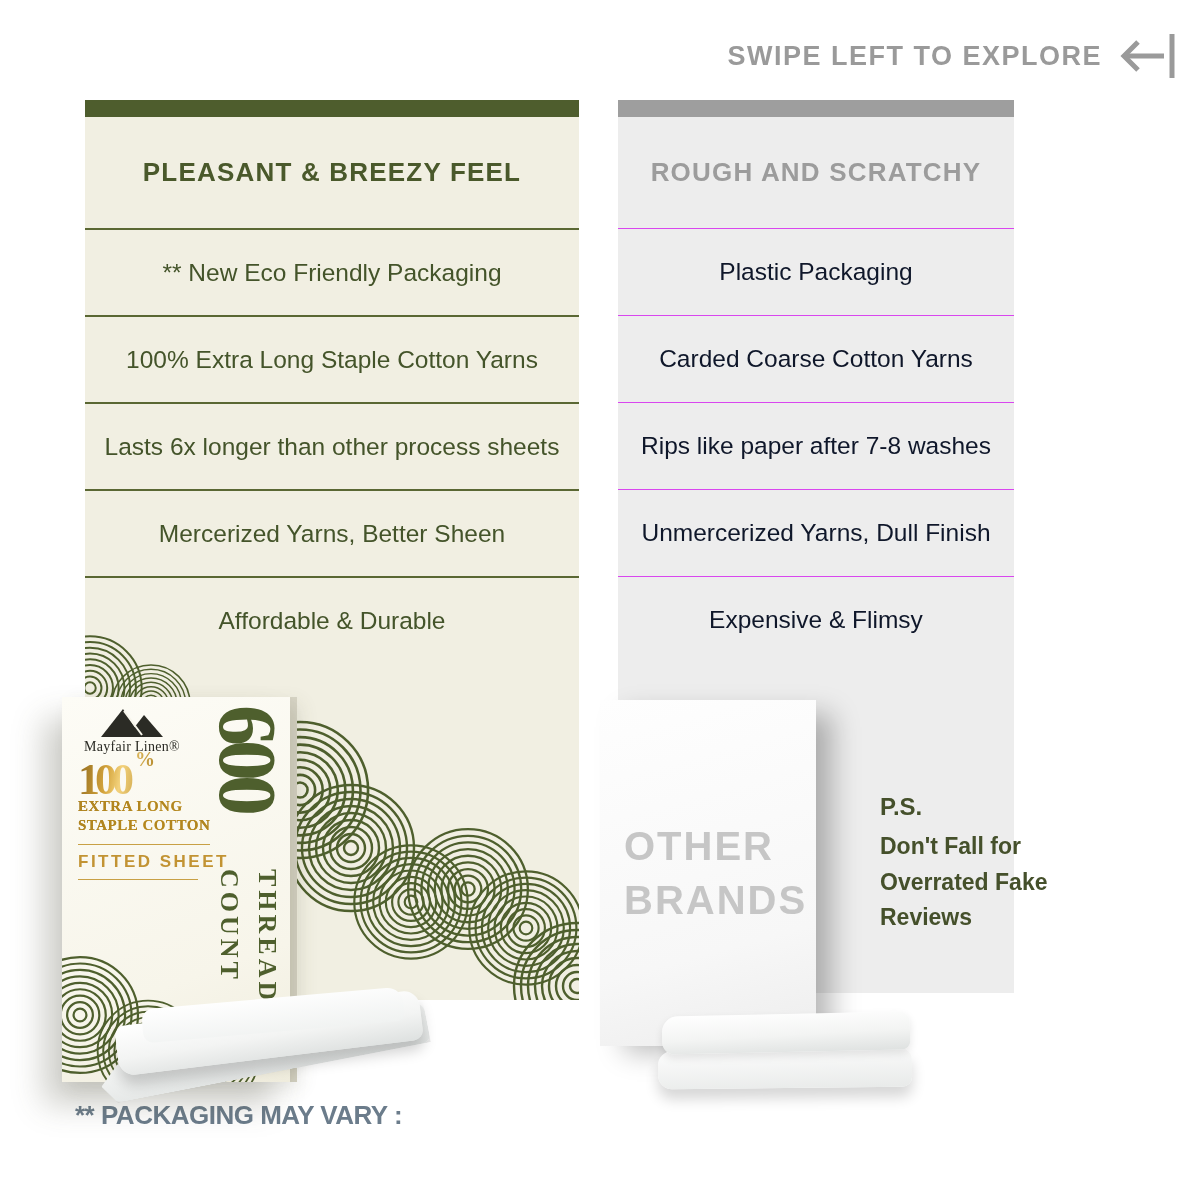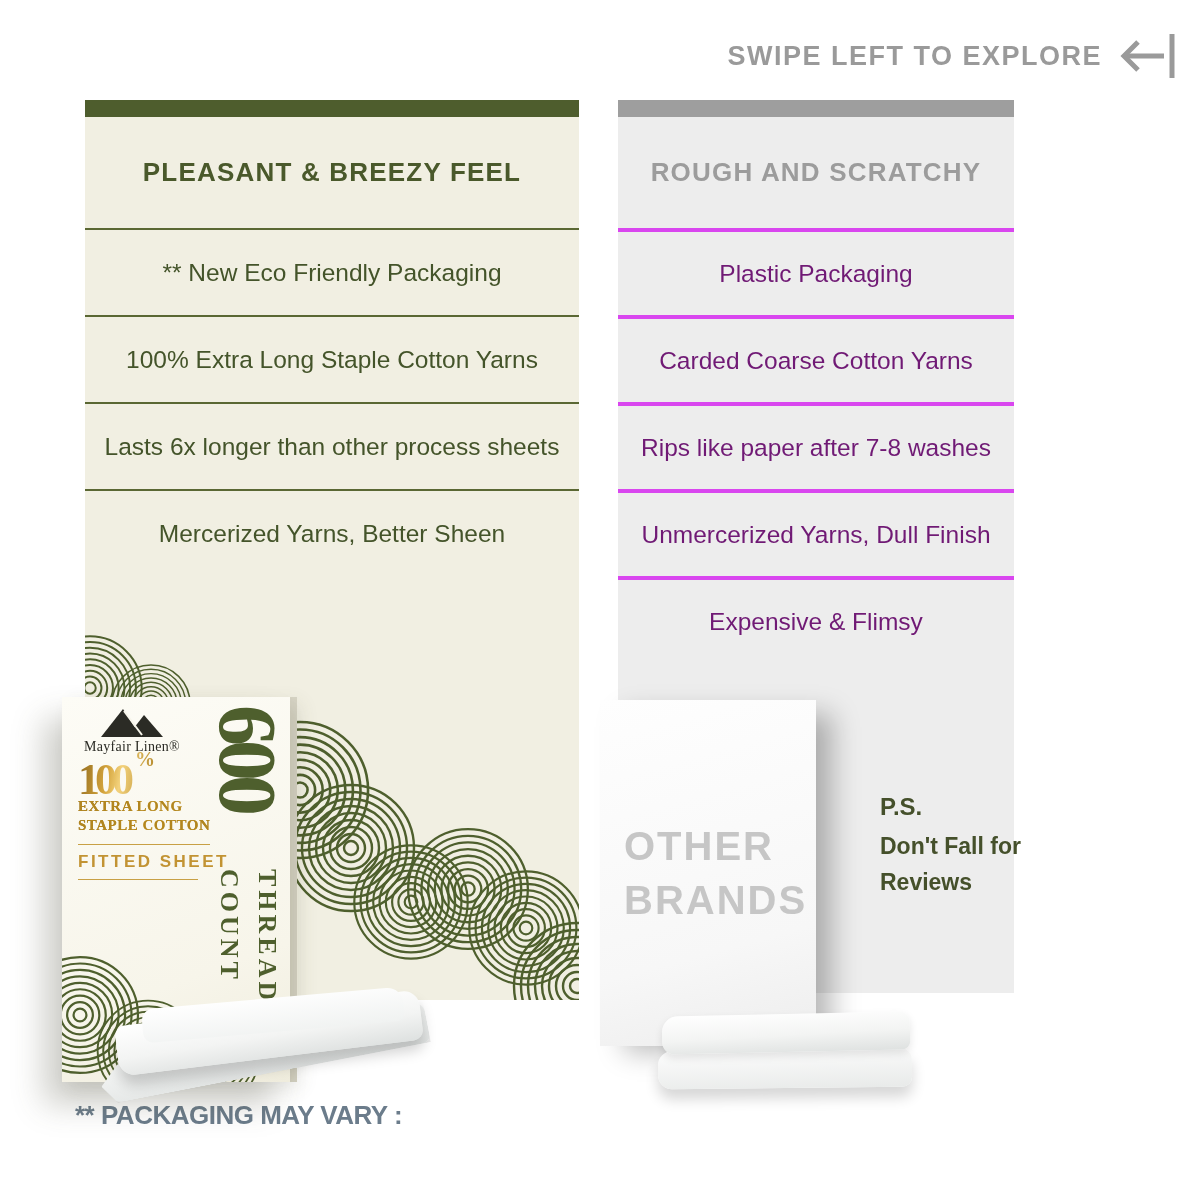--- a/index.html
+++ b/index.html
@@ -18,21 +18,21 @@
   .topbar { height:17px; width:100%; }
   .panel-left  .topbar { background:#4e5d2d; }
   .panel-right .topbar { background:#9e9e9e; }
   .phead { height:111px; display:flex; align-items:center; justify-content:center;
            font-size:26px; font-weight:700; letter-spacing:1.2px; text-align:center; }
   .panel-left  .phead { color:#4a592b; }
   .panel-right .phead { color:#9c9c9c; }
   .prow { height:87px; display:flex; align-items:center; justify-content:center;
           font-size:24.5px; font-weight:500; padding:0 10px; }
   .panel-left  .prow { color:#44542a; border-top:2px solid #5a6733; }
-  .panel-right .prow { color:#701a75; border-top:4px solid #d946ef; }
+  .panel-right .prow { color:#0f172a; border-top:1px solid #d946ef; }
 
   .deco-svg { position:absolute; left:0; top:0; width:100%; height:100%; pointer-events:none; }
 
   
   .product-box { position:absolute; left:62px; top:697px; width:228px; height:385px;
                  background:linear-gradient(160deg,#fdfcf6 0%,#f7f5ea 70%,#efecdd 100%);
                  box-shadow:-18px 22px 30px rgba(80,80,60,.28), 10px 6px 18px rgba(80,80,60,.12);
                  overflow:hidden; z-index:5; }
   .box-side { position:absolute; left:290px; top:697px; width:7px; height:385px; background:#d8d5c6; z-index:5; }
   .logo-wrap { position:absolute; left:20px; top:12px; width:100px; text-align:center; }
@@ -131,20 +131,21 @@
       <use href="#swirl" transform="translate(383,789) scale(0.95)"></use>
       <use href="#swirl" transform="translate(441,828) scale(0.9)"></use>
       <use href="#swirl" transform="translate(492,886) scale(1.0)"></use>
     </svg>
     <div class="topbar"></div>
     <div class="phead">PLEASANT &amp; BREEZY FEEL</div>
     <div class="prow">** New Eco Friendly Packaging</div>
     <div class="prow">100% Extra Long Staple Cotton Yarns</div>
     <div class="prow">Lasts 6x longer than other process sheets</div>
     <div class="prow">Mercerized Yarns, Better Sheen</div>
+    <div class="prow">Affordable &amp; Durable</div>
   </div>
 
   <div class="panel panel-right">
     <div class="topbar"></div>
     <div class="phead">ROUGH AND SCRATCHY</div>
     <div class="prow">Plastic Packaging</div>
     <div class="prow">Carded Coarse Cotton Yarns</div>
     <div class="prow">Rips like paper after 7-8 washes</div>
     <div class="prow">Unmercerized Yarns, Dull Finish</div>
     <div class="prow">Expensive &amp; Flimsy</div>
@@ -194,20 +195,21 @@
       <div>BRANDS</div>
     </div>
   </div>
 
   <div class="sheet sheet-r-top"></div>
   <div class="sheet sheet-r-bot"></div>
 
   <div class="ps-block">
     <div class="ps-title">P.S.</div>
     <div class="ps-line">Don't Fall for</div>
+    <div class="ps-line">Overrated Fake</div>
     <div class="ps-line">Reviews</div>
   </div>
 
   <div class="footer">
     <div class="f1">** PACKAGING MAY VARY :</div>
   </div>
 
 </div>
 
 </body></html>

